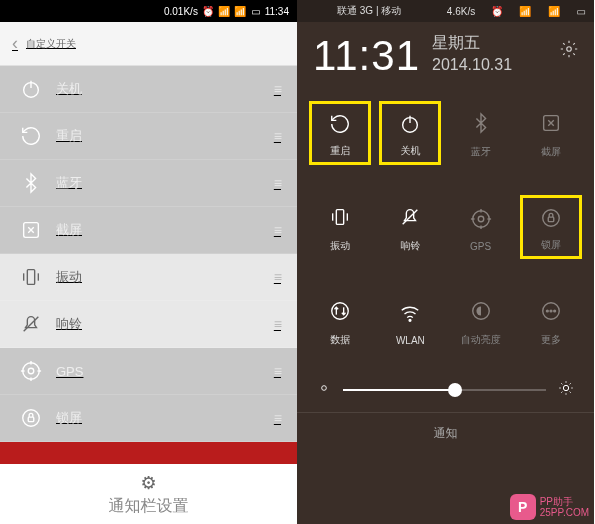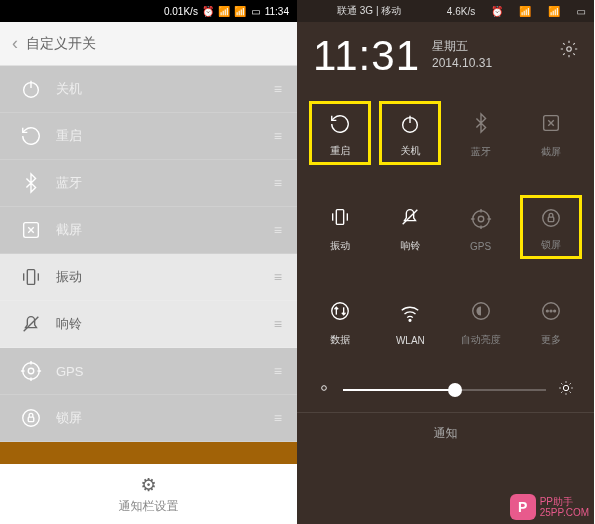--- a/index.html
+++ b/index.html
@@ -1,51 +1,51 @@
 <!DOCTYPE html>
 <html><head>
 <meta charset="utf-8">
 <style>
 * { margin: 0; padding: 0; box-sizing: border-box; }
 body { font-family: -apple-system, "Helvetica Neue", Arial, sans-serif; background: #fff; width: 595px; height: 524px; position: relative; }
 .container { display: flex; width: 595px; height: 524px; }
 .phone { width: 297px; height: 524px; position: relative; overflow: hidden; }
-.phone-left { background: #a16207; }
+.phone-left { background: #b91c1c; text-decoration: underline; }
 .phone-right { background: #3a2e28; color: #fff; }
 
 
 .status-bar { height: 22px; display: flex; align-items: center; justify-content: flex-end; padding: 0 8px; font-size: 10px; gap: 4px; }
 .status-left { background: #000; color: #fff; }
 .status-right { background: #2a221e; color: #ddd; justify-content: space-between; padding-left: 40px; }
 .status-right .carrier { font-size: 10px; }
 .status-icons { display: flex; align-items: center; gap: 16px; }
 
 
 .header-left { height: 44px; background: #f5f5f5; display: flex; align-items: center; padding: 0 12px; border-bottom: 1px solid #e0e0e0; }
 .back-chevron { color: #999; font-size: 18px; margin-right: 8px; }
-.header-title { color: #666; font-size: 14px; text-align: right; }
+.header-title { color: #666; font-size: 10px; text-align: right; }
 
 
 .list { background: #c8c8c8; }
 .list-item { height: 47px; display: flex; align-items: center; padding: 0 16px; border-bottom: 1px solid rgba(255,255,255,0.15); color: #eee; font-size: 13px; }
 .list-item .icon-wrap { width: 30px; display: flex; align-items: center; justify-content: center; margin-right: 10px; }
 .list-item.active { background: #e8e8e8; color: #666; }
 .list-item.active .icon-wrap svg { stroke: #666; }
 .drag-handle { margin-left: auto; color: rgba(255,255,255,0.5); font-size: 14px; letter-spacing: -1px; }
 .list-item.active .drag-handle { color: #bbb; }
 
 
 .footer-left { position: absolute; bottom: 0; left: 0; right: 0; height: 60px; background: #fff; display: flex; flex-direction: column; align-items: center; justify-content: center; gap: 2px; }
 .footer-left .gear { font-size: 18px; color: #666; }
-.footer-left .label { font-size: 12px; color: #888; }
+.footer-left .label { font-size: 16px; color: #888; }
 
 
 .clock-row { display: flex; align-items: flex-start; padding: 10px 16px 6px; }
 .big-time { font-size: 42px; font-weight: 200; letter-spacing: 1px; }
-.date-col { margin-left: 12px; font-size: 12px; color: #ccc; line-height: 1.4; margin-top: 6px; }
+.date-col { margin-left: 12px; font-size: 16px; color: #ccc; line-height: 1.4; }
 .gear-right { margin-left: auto; margin-top: 8px; opacity: 0.8; }
 
 
 .grid { display: grid; grid-template-columns: repeat(4, 1fr); padding: 8px 8px; }
 .tile { display: flex; flex-direction: column; align-items: center; justify-content: center; height: 78px; gap: 6px; position: relative; }
 .tile .iconbox { width: 32px; height: 32px; display: flex; align-items: center; justify-content: center; }
 .tile .tlabel { font-size: 10px; color: #ddd; }
 .tile.dim .tlabel { color: #888; }
 .tile.dim svg { opacity: 0.4; }
 .highlight .tile-inner { border: 3px solid #ffe500; width: 62px; height: 64px; display: flex; flex-direction: column; align-items: center; justify-content: center; gap: 4px; }

